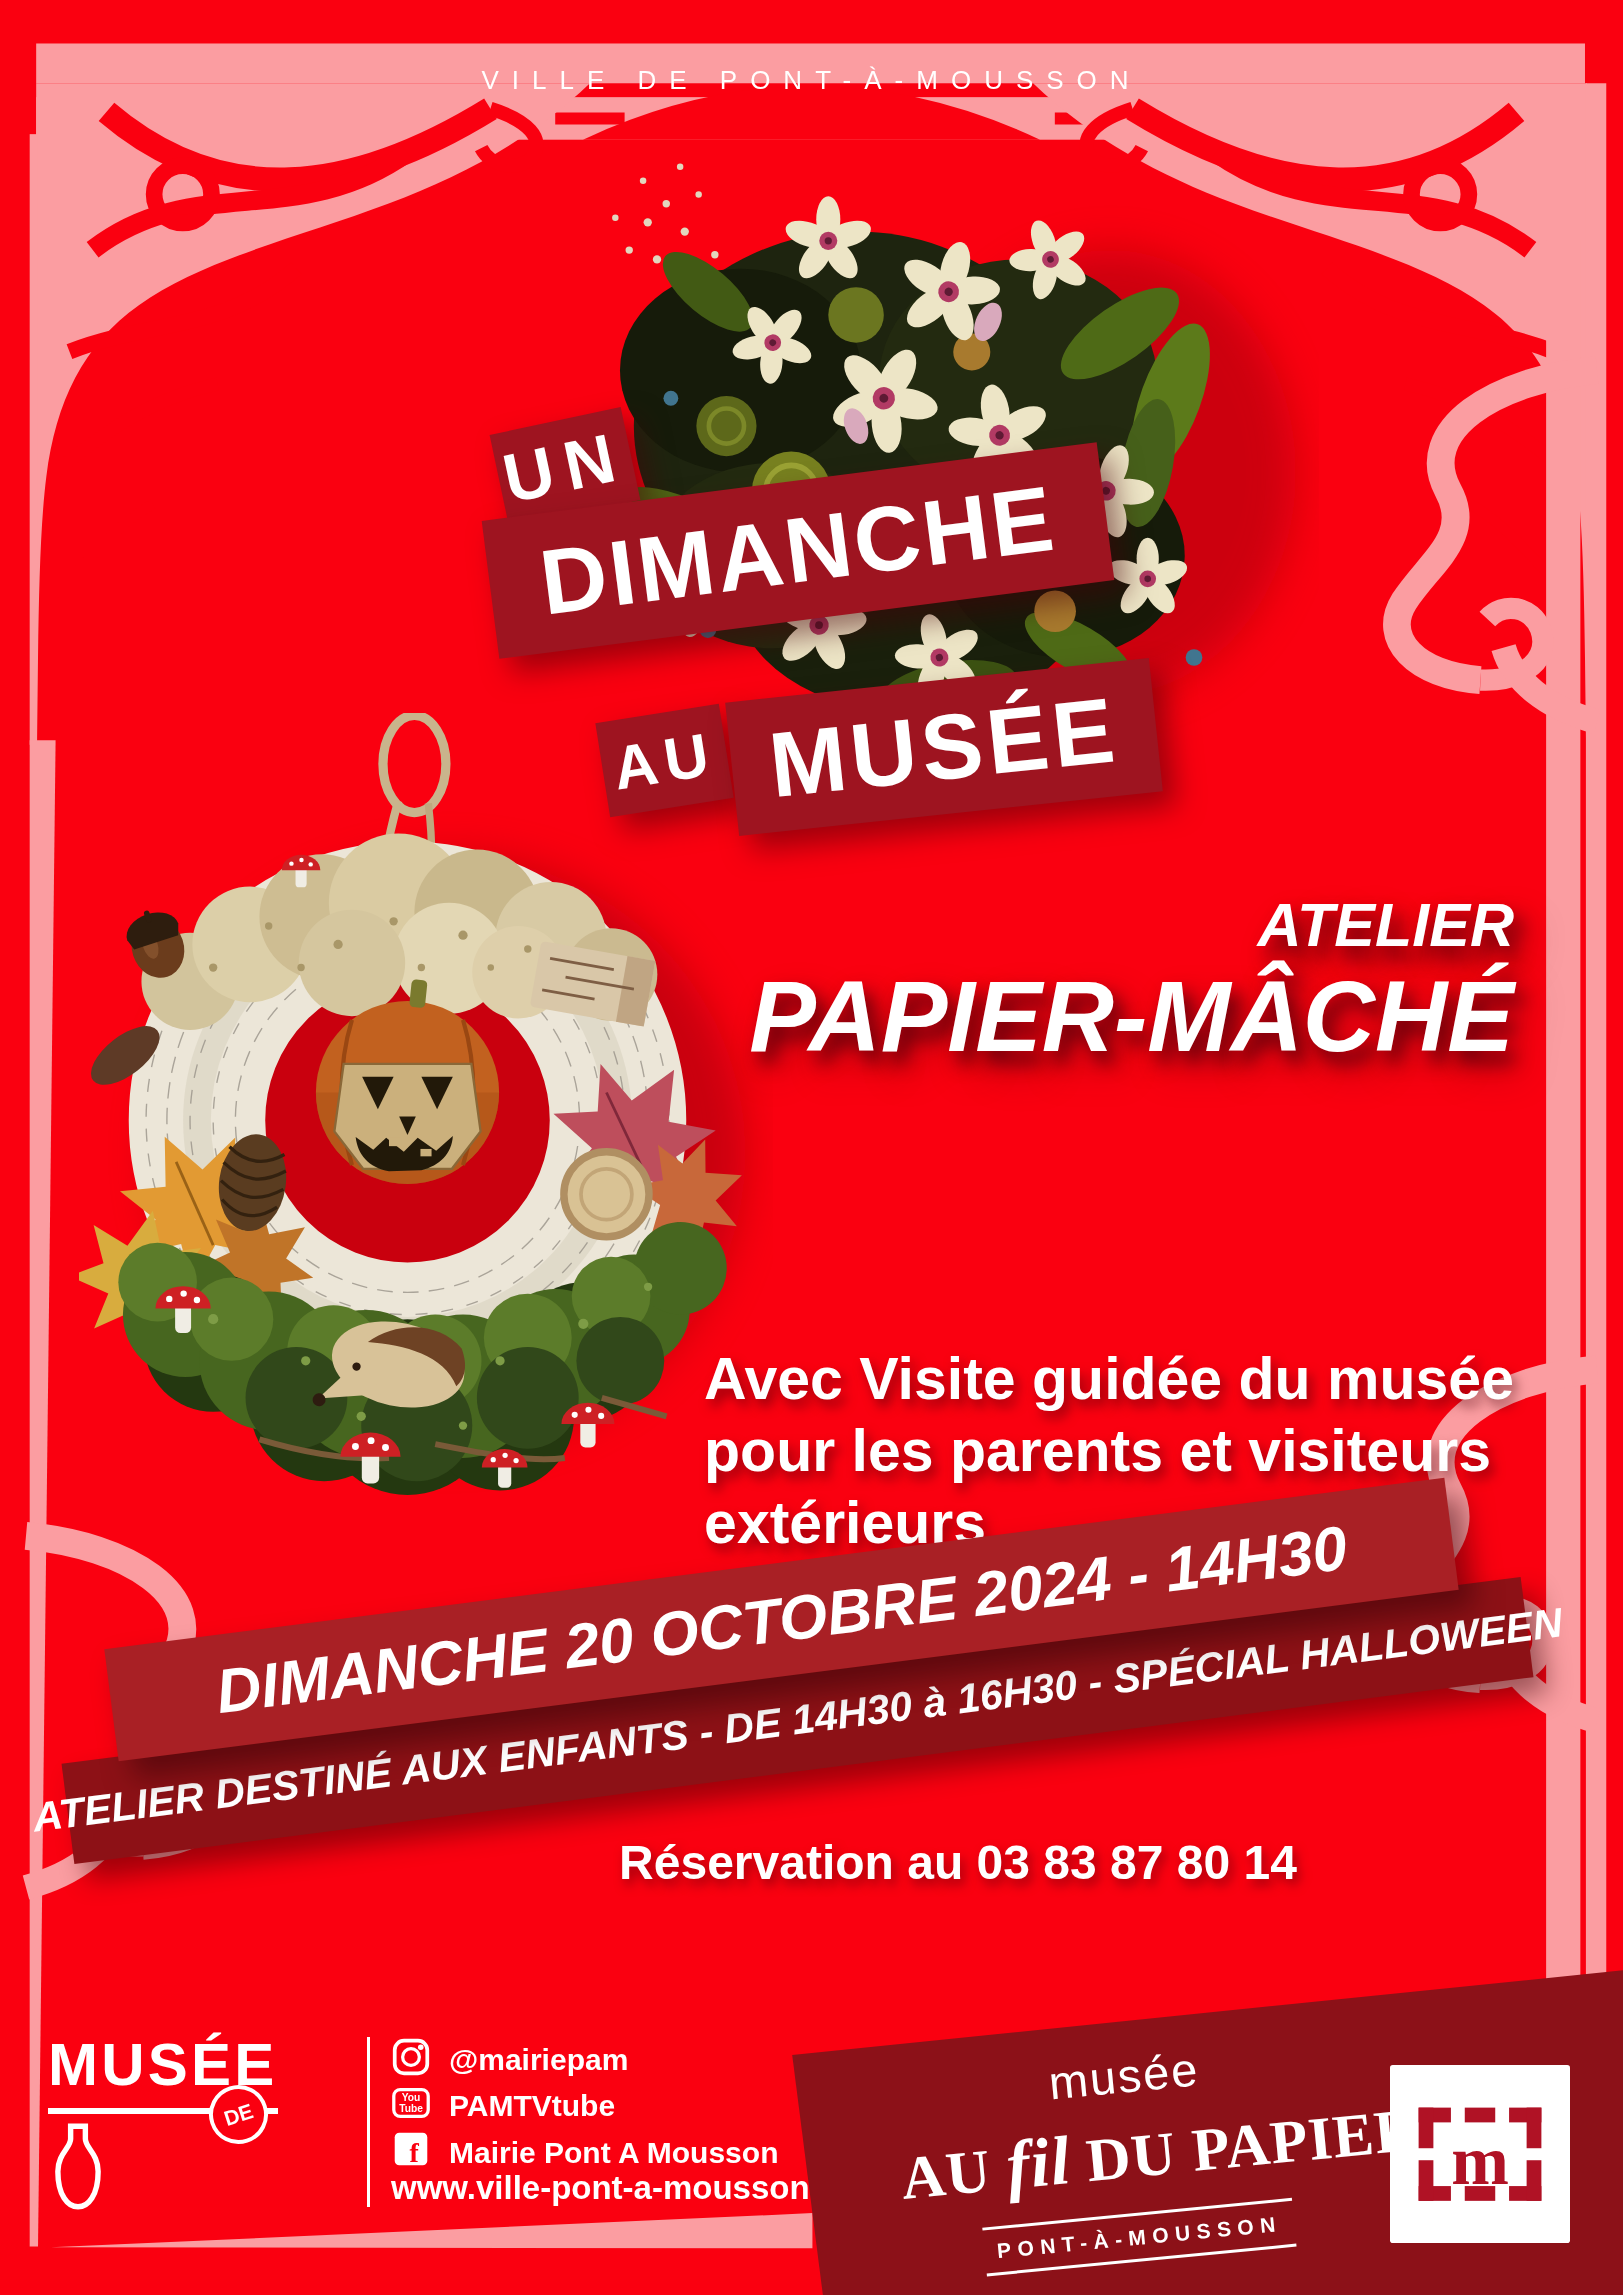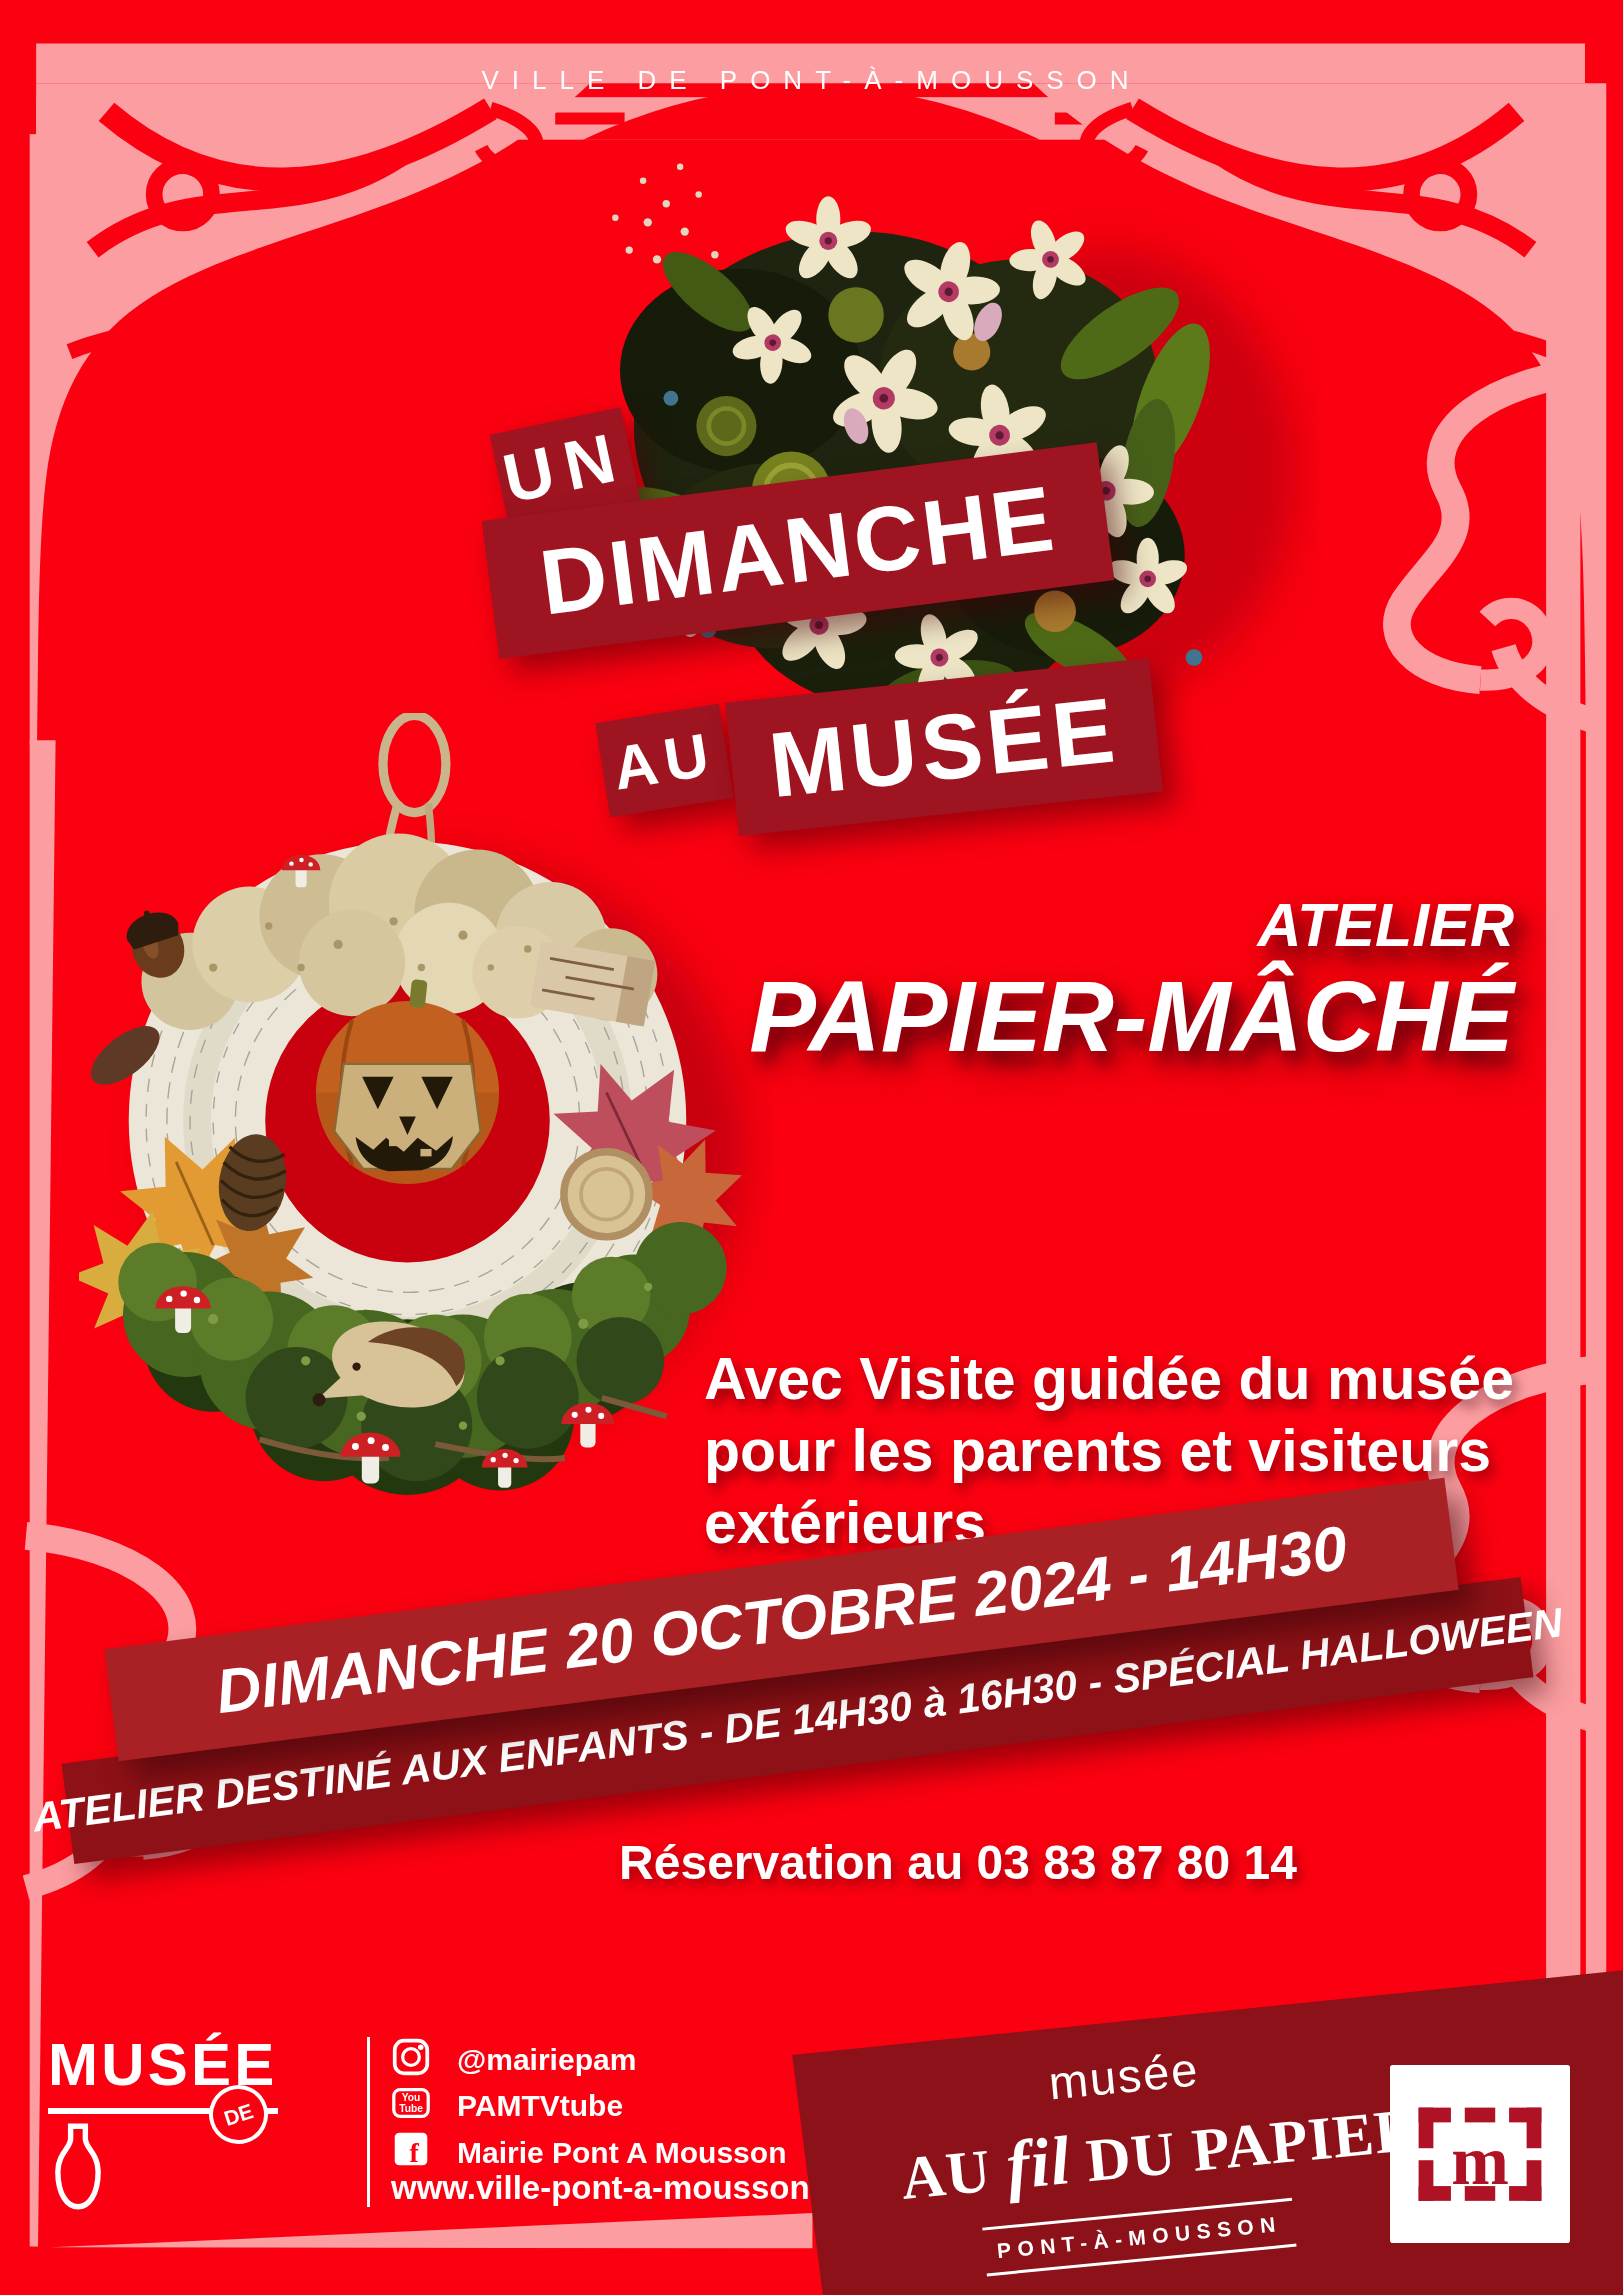--- a/index.html
+++ b/index.html
@@ -46,21 +46,21 @@
   #pam-musee{left:48px;top:2035px;font-size:60px;font-weight:700;letter-spacing:3.2px;z-index:22;line-height:1;}
   #pam-rule{left:48px;top:2108px;width:230px;height:6px;background:#fff;z-index:22;}
   #pam-de{left:209px;top:2085px;width:51px;height:51px;border:4.2px solid #fff;border-radius:50%;
     background:#FA0010;display:flex;align-items:center;justify-content:center;font-size:21px;
     font-weight:700;transform:rotate(-18deg);z-index:24;}
   #pam-word{left:111px;top:2103px;font-size:105px;font-weight:700;letter-spacing:-1.9px;line-height:1;z-index:23;}
   #vase-icon{left:50px;top:2119px;z-index:23;}
   #footer-sep{left:367px;top:2037px;width:3.2px;height:170px;background:#fff;z-index:22;}
   .soc-icon{z-index:22;}
   #soc1-icon{left:391px;top:2037px;} #soc2-icon{left:391px;top:2083px;} #soc3-icon{left:391px;top:2129px;}
-  .soc-label{font-size:30px;font-weight:600;z-index:22;line-height:1;margin-left:8px;}
+  .soc-label{font-size:30px;font-weight:600;z-index:22;line-height:1;}
   #soc1-label{left:449px;top:2045px;} #soc2-label{left:449px;top:2091px;} #soc3-label{left:449px;top:2138px;}
   #site-url{left:391px;top:2171px;font-size:33px;font-weight:700;z-index:22;line-height:1;}
 
   
   #museum-box{left:782px;top:1962px;width:841px;height:334px;background:#8C1118;z-index:40;
     clip-path:polygon(10.2px 93px,841px 8.3px,841px 334px,41px 334px);}
   #museum-col{position:absolute;left:118px;top:86px;width:463px;text-align:center;transform:rotate(-5.5deg);}
   .mus-line1{font-size:47px;font-weight:400;letter-spacing:1.9px;}
   .mus-line2{font-family:"Liberation Serif","DejaVu Serif",serif;font-size:61px;font-weight:700;
     margin-top:12px;letter-spacing:0.9px;white-space:nowrap;}

